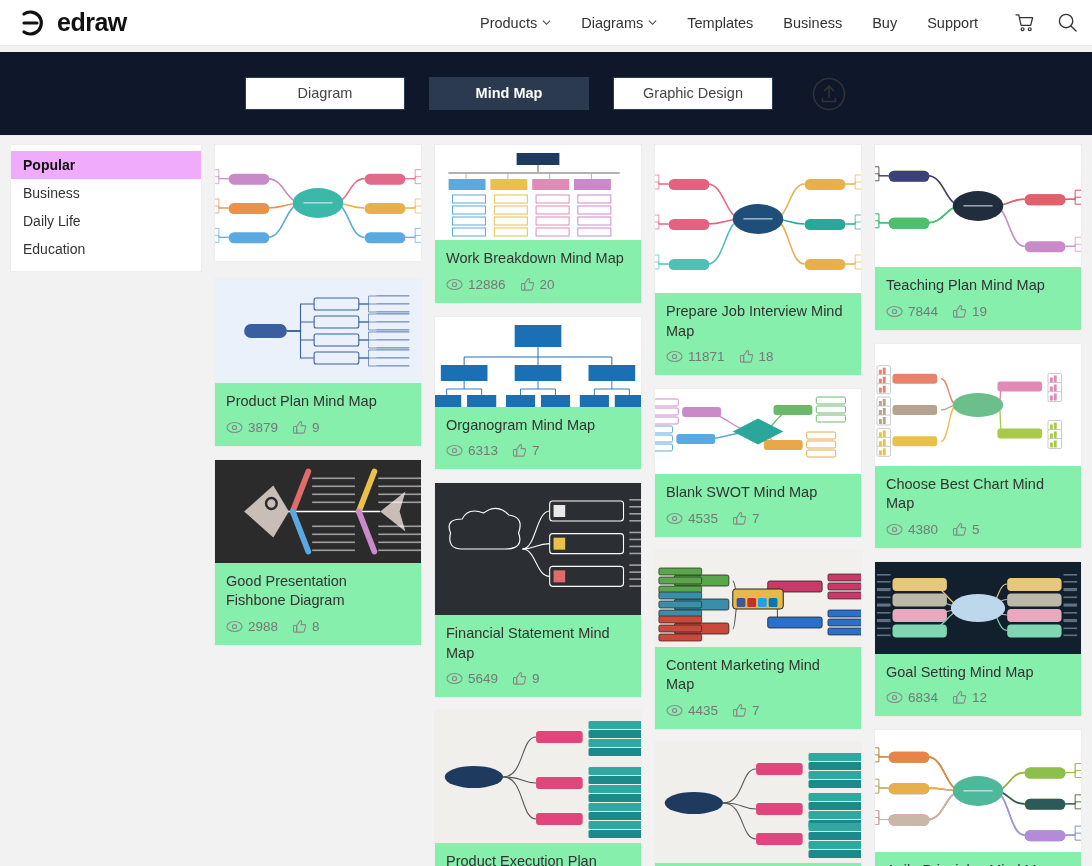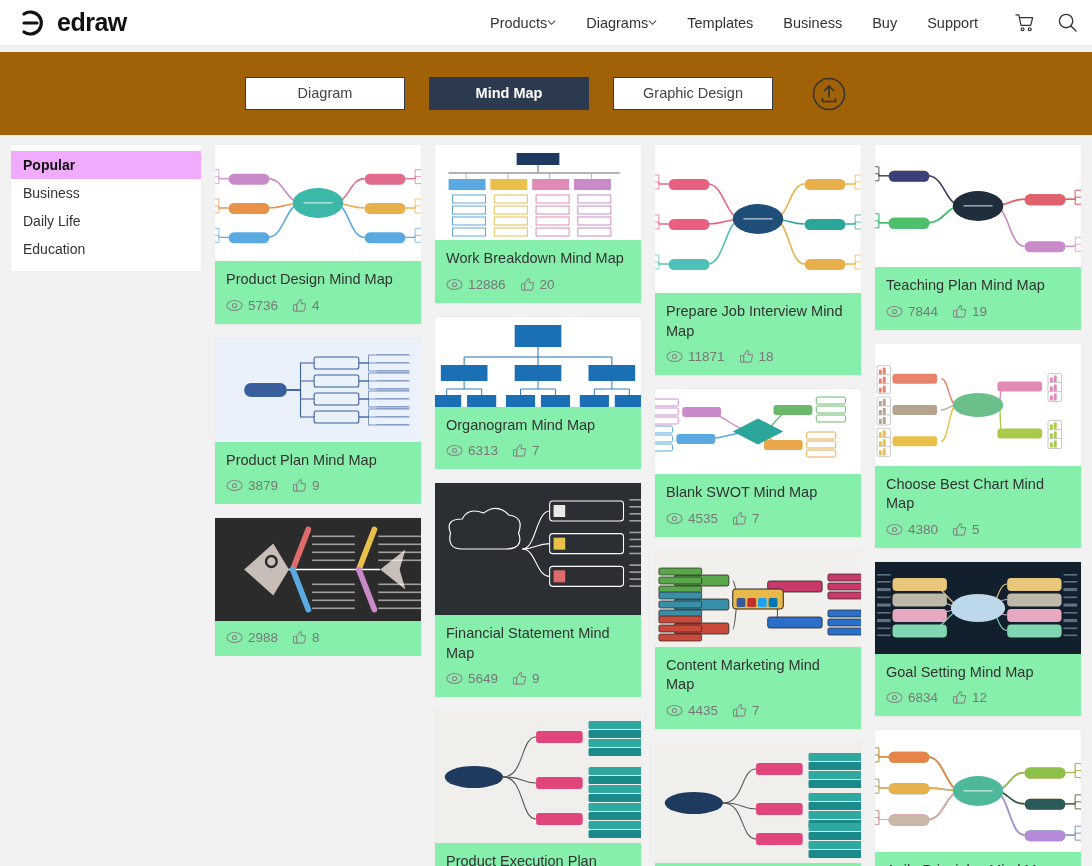--- a/index.html
+++ b/index.html
@@ -16,30 +16,30 @@
     height: 46px; background: #ffffff;
     display: flex; align-items: center;
     border-bottom: 1px solid #e8e8e8;
     position: relative;
   }
   .logo { display: flex; align-items: center; padding-left: 20px; gap: 9px; }
   .logo-mark { width: 28px; height: 28px; }
   .logo-text { font-size: 25px; font-weight: 600; color: #111; letter-spacing: -0.5px; }
   .nav { display: flex; align-items: center; gap: 30px; margin-left: auto; margin-right: 14px; }
   .nav-item {
-    font-size: 14.5px; color: #333; display: flex; align-items: center; 
+    font-size: 14.5px; color: #333; display: flex; align-items: center; gap: 5px;
     cursor: pointer; white-space: nowrap;
   }
   .caret { width: 9px; height: 9px; display: inline-block; }
   .nav-icons { display: flex; align-items: center; gap: 22px; margin-left: 6px; }
   .icon-btn { cursor: pointer; display: flex; align-items: center; }
 
   
   .filterbar {
-    height: 84px; background: #a16207; margin-top: 6px;
+    height: 84px; background: #0f172a; margin-top: 6px;
     display: flex; align-items: center; justify-content: center;
     gap: 24px; border-bottom: 1px solid #ececec;
   }
   .tab {
     min-width: 160px; height: 33px; line-height: 31px; text-align: center;
     font-size: 14.5px; color: #444; border: 1px solid #2b3a4f;
     background: #fff; cursor: pointer; padding: 0 18px;
   }
   .tab.active { background: #2b3a4f; color: #fff; font-weight: bold; border-color: #2b3a4f; }
   .upload-btn { margin-left: 14px; cursor: pointer; display: flex; align-items: center; }
@@ -199,38 +199,20 @@
               <rect x="154" y="87.33333333333333" width="42" height="11" rx="5.5" fill="#5aa9e0"></rect>
               <path d="M196 92.33333333333333 H206 V83.33333333333333 H214" fill="none" stroke="#5aa9e0" stroke-width=".9" opacity=".8"></path>
               <rect x="214" y="79.83333333333333" width="28" height="7" rx="3.5" fill="#5aa9e0"></rect>
               <path d="M196 92.33333333333333 H206 V90.33333333333333 H214" fill="none" stroke="#5aa9e0" stroke-width=".9" opacity=".8"></path>
               <rect x="214" y="86.83333333333333" width="28" height="7" rx="3.5" fill="#5aa9e0"></rect>
               <path d="M196 92.33333333333333 H206 V97.33333333333333 H214" fill="none" stroke="#5aa9e0" stroke-width=".9" opacity=".8"></path>
               <rect x="214" y="93.83333333333333" width="28" height="7" rx="3.5" fill="#5aa9e0"></rect>
               <ellipse cx="106" cy="58" rx="26" ry="15" fill="#3bb8a8"></ellipse>
               <rect x="91" y="57" width="30" height="1.6" fill="#fff" opacity=".55"></rect>
             </svg>
-          </div><div class="card-body">
-            <div class="card-title">Product Design Mind Map</div>
-            <div class="stats">
-              <span class="stat">
-           <svg width="17" height="13" viewBox="0 0 18 13">
-             <ellipse cx="9" cy="6.5" rx="8" ry="5.2" fill="none" stroke="#888" stroke-width="1.1"></ellipse>
-             <circle cx="9" cy="6.5" r="2.2" fill="none" stroke="#888" stroke-width="1.1"></circle>
-           </svg>
-                <span>5736</span>
-         </span>
-         <span class="stat">
-           <svg width="15" height="15" viewBox="0 0 16 16">
-             <path d="M5 14 V7 L9 1.5 Q10.6 1.5 10.2 3.6 L9.6 6 H13.5 Q14.8 6 14.4 7.4 L13.2 12.6 Q13 14 11.6 14 Z" fill="none" stroke="#888" stroke-width="1.1" stroke-linejoin="round"></path>
-             <rect x="1.6" y="7" width="3.4" height="7" rx="1" fill="none" stroke="#888" stroke-width="1.1"></rect>
-           </svg>
-                <span>4</span>
-         </span>
-            </div>
           </div></div><div class="card"><div>
             <svg class="thumb" viewBox="0 0 212 104" preserveAspectRatio="none" width="100%" height="104">
      <rect width="212" height="104" fill="#eaf1fb"></rect>
               <rect x="30" y="45" width="44" height="14" rx="7" fill="#3b5f9e"></rect>
               <path d="M74 52 H88 V25 H102" fill="none" stroke="#3b5f9e" stroke-width="1.1"></path>
               <rect x="102" y="19" width="46" height="12" rx="2" fill="none" stroke="#3b5f9e" stroke-width="1.1"></rect>
               <path d="M148 25 H158 V17 H166" fill="none" stroke="#3b5f9e" stroke-width=".8" opacity=".8"></path>
               <rect x="166" y="16" width="34" height="1.6" fill="#3b5f9e" opacity=".55"></rect>
               <path d="M148 25 H158 V25 H166" fill="none" stroke="#3b5f9e" stroke-width=".8" opacity=".8"></path>
               <rect x="166" y="24" width="34" height="1.6" fill="#3b5f9e" opacity=".55"></rect>
@@ -301,20 +283,21 @@
               <rect x="100" y="73.5" width="44" height="1.6" fill="#ffffff" opacity=".55"></rect>
               <rect x="100" y="81.5" width="44" height="1.6" fill="#ffffff" opacity=".55"></rect>
               <rect x="100" y="89.5" width="44" height="1.6" fill="#ffffff" opacity=".55"></rect>
               <line x1="148" y1="51.5" x2="164" y2="91.5" stroke="#c98ac9" stroke-width="6" stroke-linecap="round"></line>
               <rect x="168" y="65.5" width="44" height="1.6" fill="#ffffff" opacity=".55"></rect>
               <rect x="168" y="73.5" width="44" height="1.6" fill="#ffffff" opacity=".55"></rect>
               <rect x="168" y="81.5" width="44" height="1.6" fill="#ffffff" opacity=".55"></rect>
               <rect x="168" y="89.5" width="44" height="1.6" fill="#ffffff" opacity=".55"></rect>
             </svg>
           </div><div class="card-body">
+            <div class="card-title">Good Presentation Fishbone Diagram</div>
             <div class="stats">
               <span class="stat">
            <svg width="17" height="13" viewBox="0 0 18 13">
              <ellipse cx="9" cy="6.5" rx="8" ry="5.2" fill="none" stroke="#888" stroke-width="1.1"></ellipse>
              <circle cx="9" cy="6.5" r="2.2" fill="none" stroke="#888" stroke-width="1.1"></circle>
            </svg>
                 <span>2988</span>
          </span>
          <span class="stat">
            <svg width="15" height="15" viewBox="0 0 16 16">

